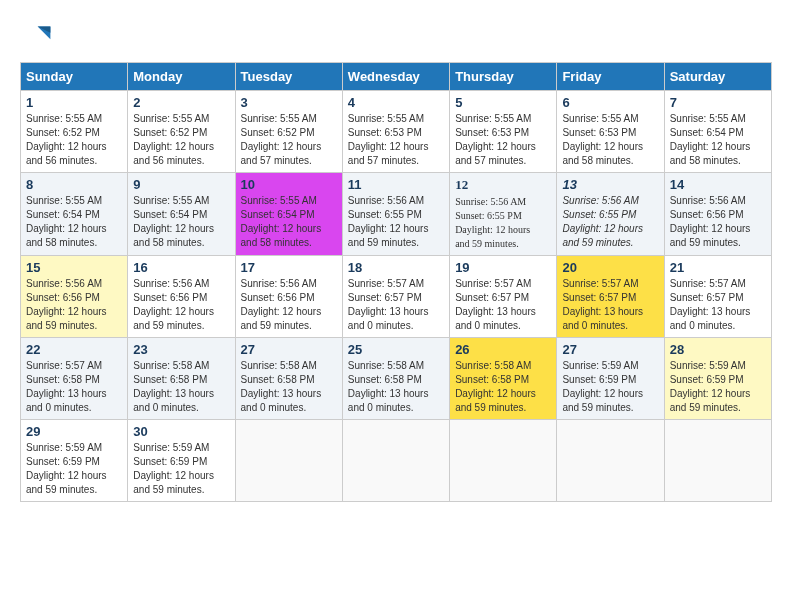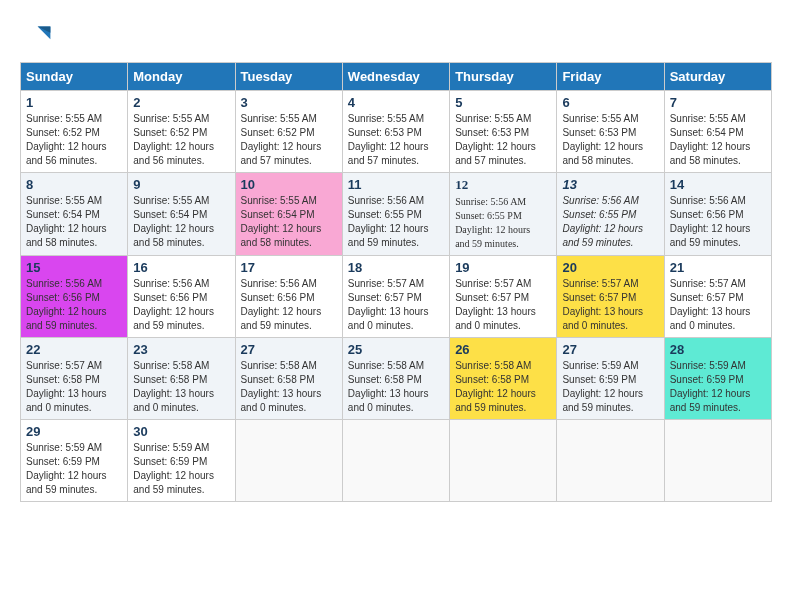--- a/index.html
+++ b/index.html
@@ -183,21 +183,21 @@
 Daylight: 12 hours
 and 58 minutes.</div>
         </td>
         <td style="background-color: rgb(240, 244, 248);">
           <span class="day-num">9</span>
           <div class="day-info" style="white-space: pre-line;">Sunrise: 5:55 AM
 Sunset: 6:54 PM
 Daylight: 12 hours
 and 58 minutes.</div>
         </td>
-        <td style="background-color: #f9a8d4;">
+        <td style="background-color: #d946ef;">
           <span class="day-num">10</span>
           <div class="day-info" style="white-space: pre-line;">Sunrise: 5:55 AM
 Sunset: 6:54 PM
 Daylight: 12 hours
 and 58 minutes.</div>
         </td>
         <td style="background-color: rgb(240, 244, 248);">
           <span class="day-num">11</span>
           <div class="day-info" style="white-space: pre-line;">Sunrise: 5:56 AM
 Sunset: 6:55 PM
@@ -220,21 +220,21 @@
         </td>
         <td style="background-color: rgb(240, 244, 248);">
           <span class="day-num">14</span>
           <div class="day-info" style="white-space: pre-line;">Sunrise: 5:56 AM
 Sunset: 6:56 PM
 Daylight: 12 hours
 and 59 minutes.</div>
         </td>
       </tr>
       <tr>
-        <td style="background-color: #d946ef;">
+        <td style="background-color: #fef9c3;">
           <span class="day-num">15</span>
           <div class="day-info" style="white-space: pre-line;">Sunrise: 5:56 AM
 Sunset: 6:56 PM
 Daylight: 12 hours
 and 59 minutes.</div>
         </td>
         <td style="background-color: rgb(255, 255, 255);">
           <span class="day-num">16</span>
           <div class="day-info" style="white-space: pre-line;">Sunrise: 5:56 AM
 Sunset: 6:56 PM
@@ -313,21 +313,21 @@
 Daylight: 12 hours
 and 59 minutes.</div>
         </td>
         <td style="background-color: rgb(240, 244, 248);">
           <span class="day-num">27</span>
           <div class="day-info" style="white-space: pre-line;">Sunrise: 5:59 AM
 Sunset: 6:59 PM
 Daylight: 12 hours
 and 59 minutes.</div>
         </td>
-        <td style="background-color: #5eead4; margin-left: 20px;">
+        <td style="background-color: #fef9c3; margin-left: 20px;">
           <span class="day-num">28</span>
           <div class="day-info" style="white-space: pre-line;">Sunrise: 5:59 AM
 Sunset: 6:59 PM
 Daylight: 12 hours
 and 59 minutes.</div>
         </td>
       </tr>
       <tr>
         <td style="background-color: rgb(255, 255, 255);">
           <span class="day-num">29</span>

